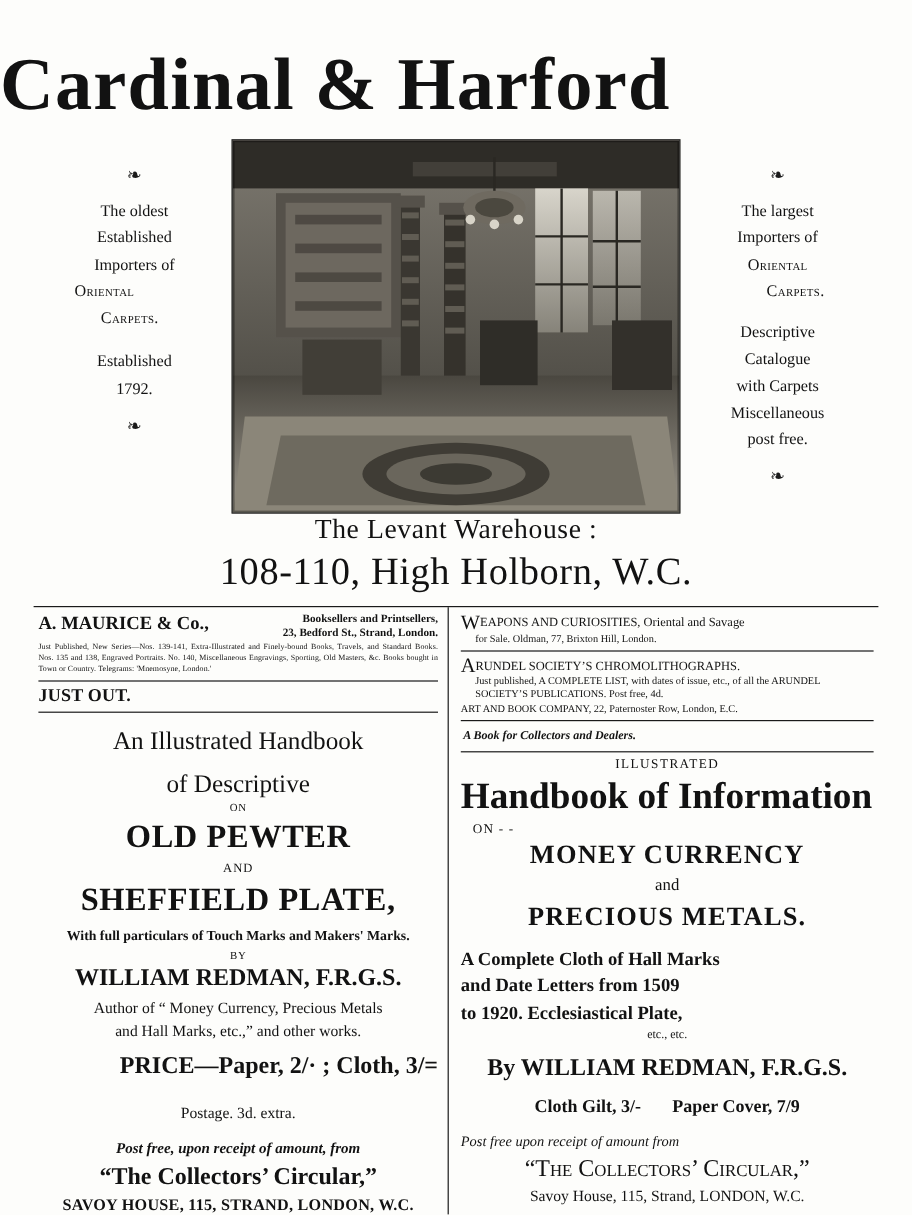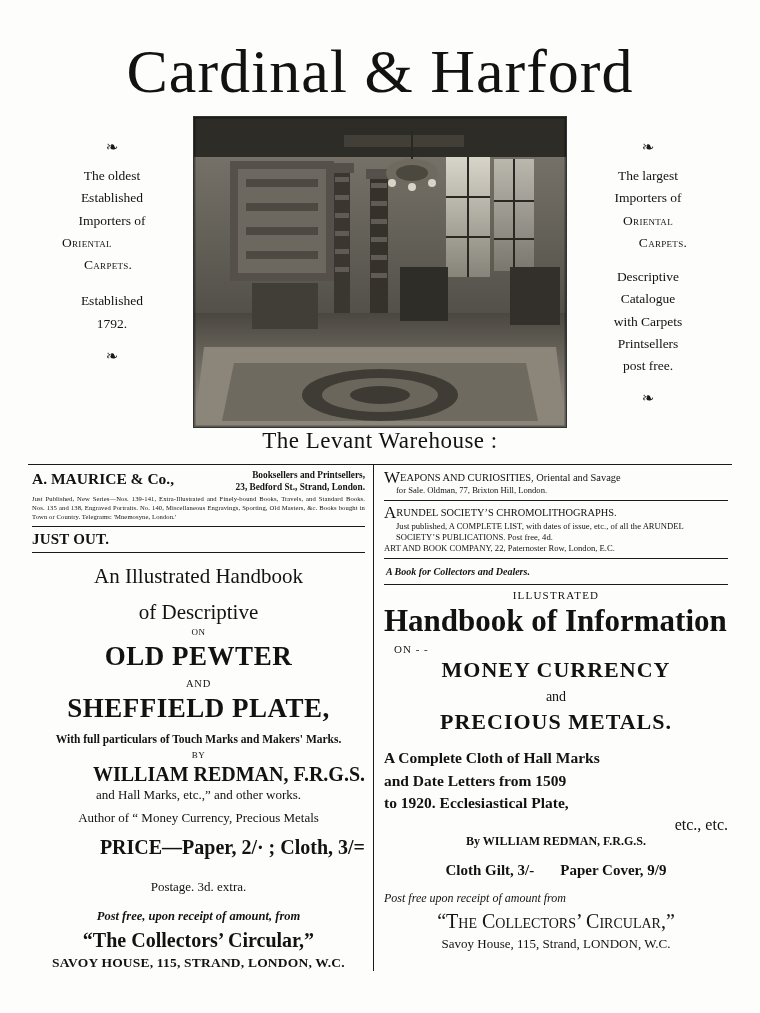--- a/index.html
+++ b/index.html
@@ -17,27 +17,27 @@
   }
   .page {
     position: relative;
     width: 760px;
     height: 1013px;
     background: #fdfdfb;
   }
 
   
   .masthead {
-    text-align: center;
+    text-align: left;
     font-family: "Liberation Serif", serif;
     font-size: 62px;
     letter-spacing: 1px;
     padding-top: 40px;
     line-height: 1;
-    font-weight: 400;
+    font-weight: 700;
   }
 
   
   .upper {
     display: flex;
     align-items: flex-start;
     margin-top: 14px;
     padding: 0 36px;
   }
   .side-col {
@@ -180,21 +180,20 @@
   }
   .by-word {
     font-size: 9px;
     letter-spacing: 0.6px;
     margin-top: 5px;
   }
   .author-name {
     font-weight: bold;
     font-size: 20px;
     margin-top: 3px;
-    text-align: right;
   }
   .author-desc {
     font-size: 13px;
     line-height: 1.4;
     margin-top: 4px;
   }
   .price-line {
     font-weight: bold;
     font-size: 20px;
     margin-top: 9px;
@@ -281,28 +280,29 @@
     letter-spacing: 1px;
     margin-top: 4px;
   }
   .rc-complete {
     font-weight: bold;
     font-size: 15.5px;
     line-height: 1.45;
     margin-top: 12px;
   }
   .rc-etc {
-    text-align: right;
-    font-size: 16px;
+    text-align: center;
+    font-size: 10px;
     margin-top: 1px;
   }
   .rc-by {
     text-align: center;
     font-weight: bold;
-    font-size: 12px;
+    font-size: 20px;
+    margin-top: 11px;
   }
   .rc-cloth {
     text-align: center;
     font-weight: bold;
     font-size: 15px;
     margin-top: 13px;
   }
   .rc-cloth .gap { display: inline-block; width: 26px; }
   .rc-postfree {
     font-style: italic;
@@ -430,27 +430,28 @@
 
     <div class="side-col right">
       <div class="fleuron">❧</div>
       <span class="ln">The largest</span>
       <span class="ln">Importers of</span>
       <span class="ln sc-cap">Oriental</span>
       <span class="ln sc-cap" style="display:block;padding-left:30px;">Carpets.</span>
       <span class="ln" style="margin-top:12px;">Descriptive</span>
       <span class="ln">Catalogue</span>
       <span class="ln">with Carpets</span>
-      <span class="ln">Printsellers</span>
+      <span class="ln">Miscellaneous</span>
       <span class="ln">post free.</span>
       <div class="fleuron lower">❧</div>
     </div>
   </div>
 
   <div class="levant">The Levant Warehouse :</div>
+  <div class="address">108-110, High Holborn, W.C.</div>
 
   <hr class="rule">
 
   <div class="ads">
 
     <div class="col left-col">
 
       <div class="maurice-head">
         <div class="maurice-name">A. MAURICE &amp; Co.,</div>
         <div class="maurice-sub">
@@ -467,22 +468,22 @@
       <div class="lc-center">
         <div class="handbook-line1">An Illustrated Handbook</div>
         <div class="handbook-line1">of Descriptive</div>
         <div class="tiny-on">ON</div>
         <div class="big-bold">OLD PEWTER</div>
         <div class="and-word">AND</div>
         <div class="big-bold">SHEFFIELD PLATE,</div>
         <div class="with-particulars">With full particulars of Touch Marks and Makers' Marks.</div>
         <div class="by-word">BY</div>
         <div class="author-name">WILLIAM REDMAN, F.R.G.S.</div>
+        <div class="author-desc">Author of “ Money Currency, Precious Metals</div>
         <div class="author-desc" style="margin-top:0;">and Hall Marks, etc.,” and other works.</div>
-        <div class="author-desc">Author of “ Money Currency, Precious Metals</div>
         <div class="price-line">PRICE—Paper, 2/· ;  Cloth, 3/=</div>
         <div class="postage-line">Postage. 3d. extra.</div>
         <div class="postfree-italic">Post free, upon receipt of amount, from</div>
         <div class="circular-script">“The Collectors’ Circular,”</div>
         <div class="savoy-line">SAVOY HOUSE, 115, STRAND, LONDON, W.C.</div>
       </div>
     </div>
 
     <div class="col right-col">
 
@@ -509,21 +510,21 @@
         <div class="rc-on">ON  -  -</div>
         <div class="rc-money">MONEY  CURRENCY</div>
         <div class="rc-and">and</div>
         <div class="rc-precious">PRECIOUS  METALS.</div>
         <div class="rc-complete">A Complete Cloth of Hall Marks</div>
         <div class="rc-complete" style="margin-top:0;">and Date Letters from  1509</div>
         <div class="rc-complete" style="margin-top:0;">to 1920.  Ecclesiastical Plate,</div>
         <div class="rc-etc">etc., etc.</div>
         <div class="rc-by">By WILLIAM REDMAN, F.R.G.S.</div>
         <div class="rc-cloth">
-          <span>Cloth Gilt,  3/-</span><span class="gap"></span><span>Paper Cover,  9/9</span>
+          <span>Cloth Gilt,  3/-</span><span class="gap"></span><span>Paper Cover,  7/9</span>
         </div>
         <div class="rc-postfree">Post free upon receipt of amount from</div>
         <div class="rc-circular">“The Collectors’ Circular,”</div>
         <div class="rc-savoy">Savoy House, 115, Strand, LONDON, W.C.</div>
       </div>
     </div>
   </div>
 </div>
 
 </body></html>

